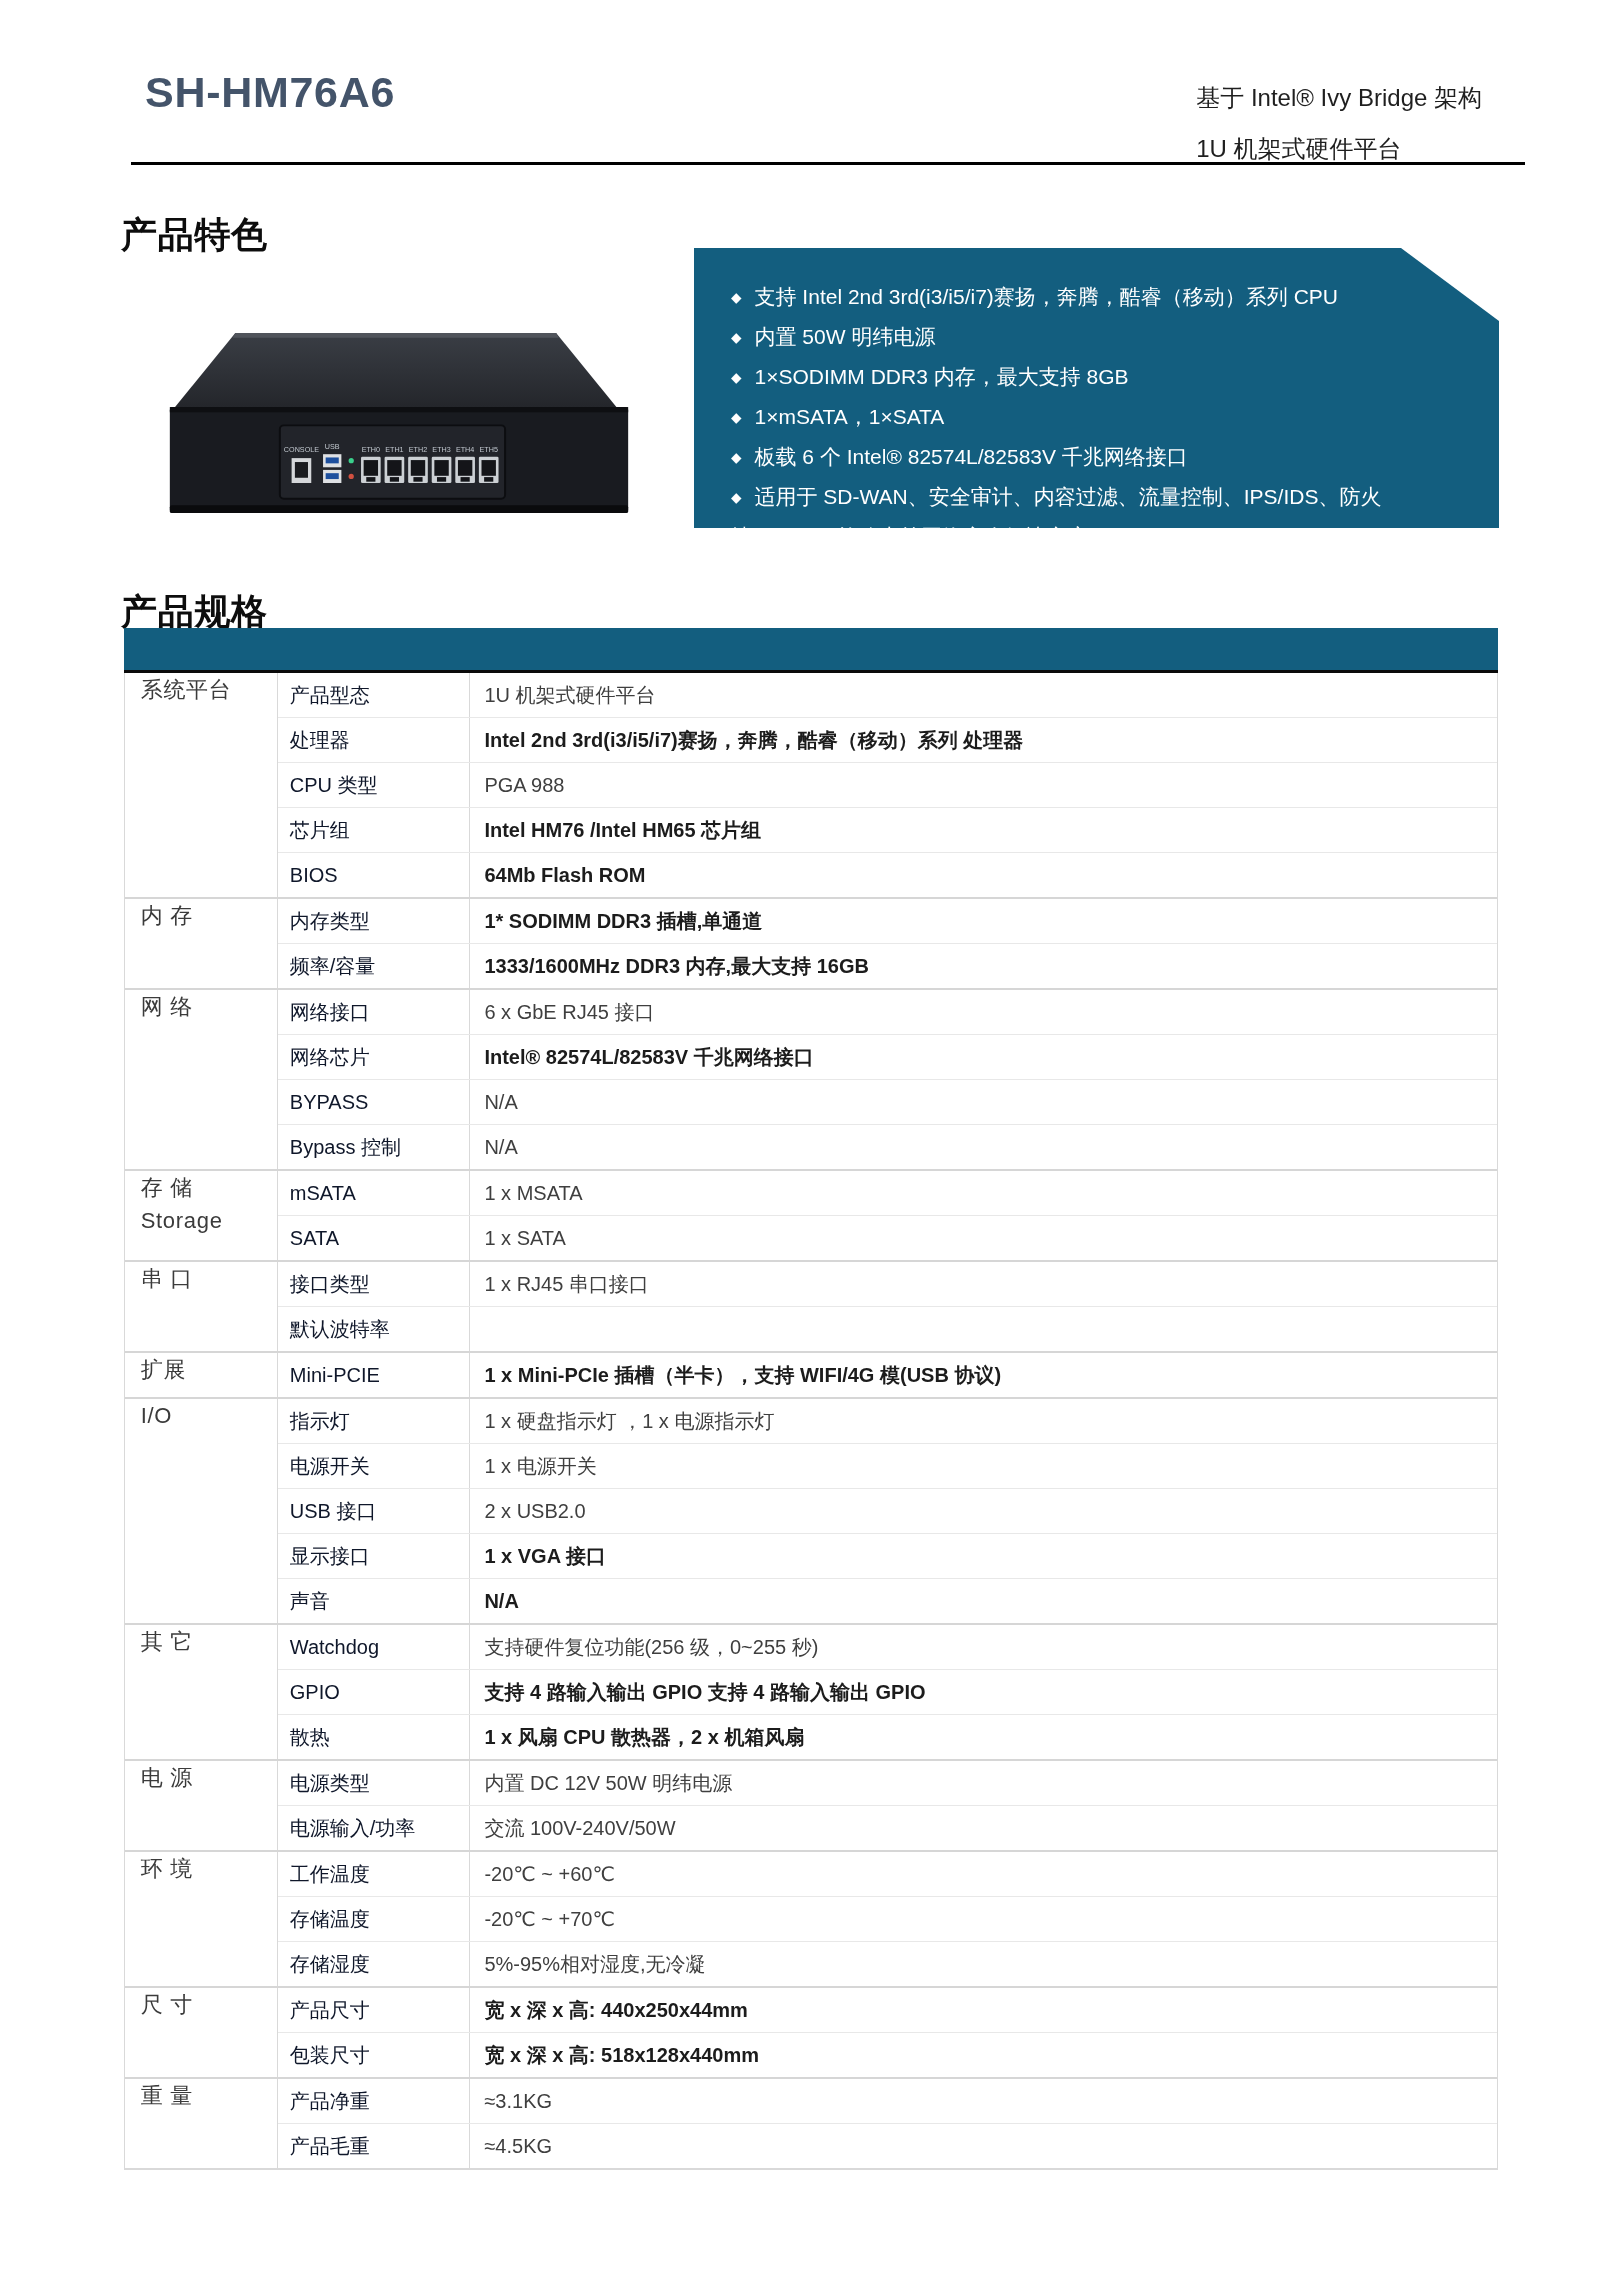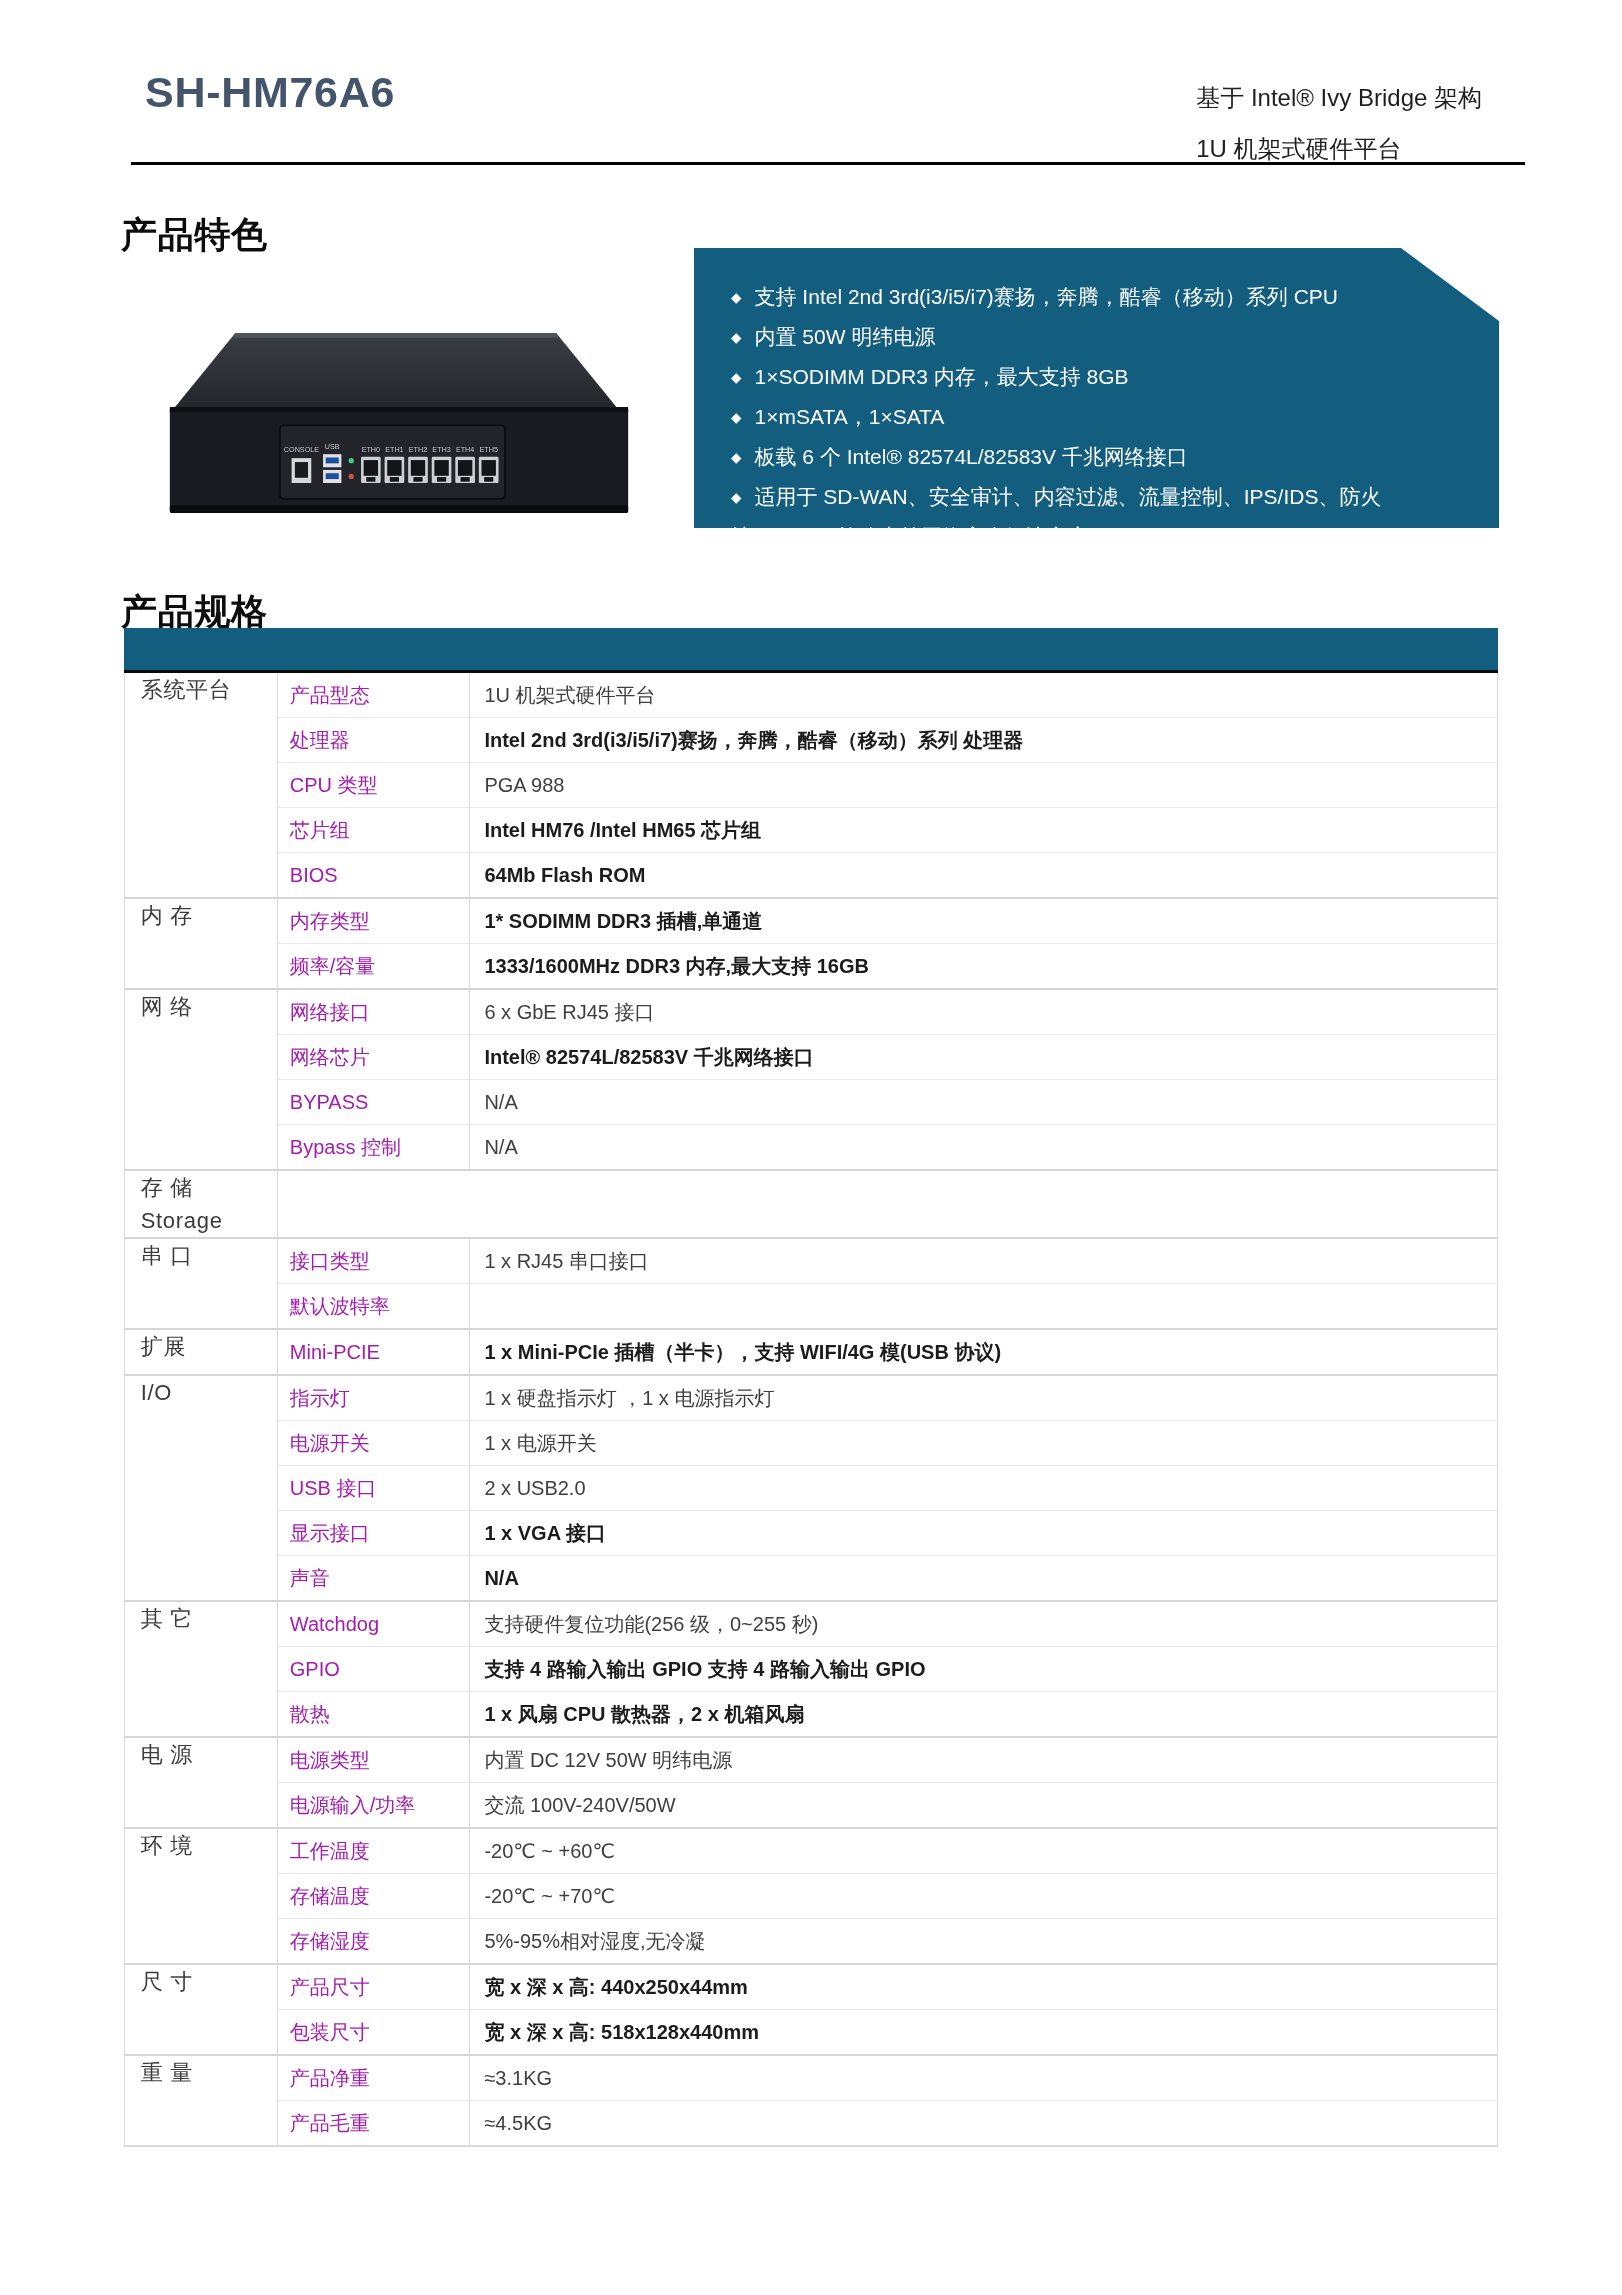--- a/index.html
+++ b/index.html
@@ -76,21 +76,21 @@
     font-size:22px;font-weight:normal;color:#3b3b3b;
     border-right:1.3px solid #D9D9D9;
     letter-spacing:0.7px;line-height:1.5;
   }
   .rows{flex:1;min-width:0;}
   .row{display:flex;height:44px;}
   .row + .row{border-top:1.3px solid #E8E8E8;}
   .attr{
     width:192px;flex:0 0 192px;box-sizing:border-box;
     padding-left:11.8px;display:flex;align-items:center;
-    font-size:20px;color:#a21caf;
+    font-size:20px;color:#0f172a;
     border-right:1.3px solid #D9D9D9;
   }
   .val{
     flex:1;min-width:0;box-sizing:border-box;
     padding-left:14.4px;display:flex;align-items:center;
     font-size:20px;color:#3f3f3f;white-space:nowrap;
   }
   .val.bold{font-weight:bold;color:#1c1c1c;}
 </style>
 </head>
@@ -251,20 +251,30 @@
           <div class="val">N/A</div>
         </div>
       </div>
     </div>
 
     <div class="group">
       <div class="cat">
         <span>存 储</span>
         <span>Storage</span>
       </div>
+      <div class="rows">
+        <div class="row">
+          <div class="attr">mSATA</div>
+          <div class="val">1 x MSATA</div>
+        </div>
+        <div class="row">
+          <div class="attr">SATA</div>
+          <div class="val">1 x SATA</div>
+        </div>
+      </div>
     </div>
 
     <div class="group">
       <div class="cat">
           <span>串 口</span>
         </div>
       <div class="rows">
         <div class="row">
           <div class="attr">接口类型</div>
           <div class="val">1 x RJ45 串口接口</div>

